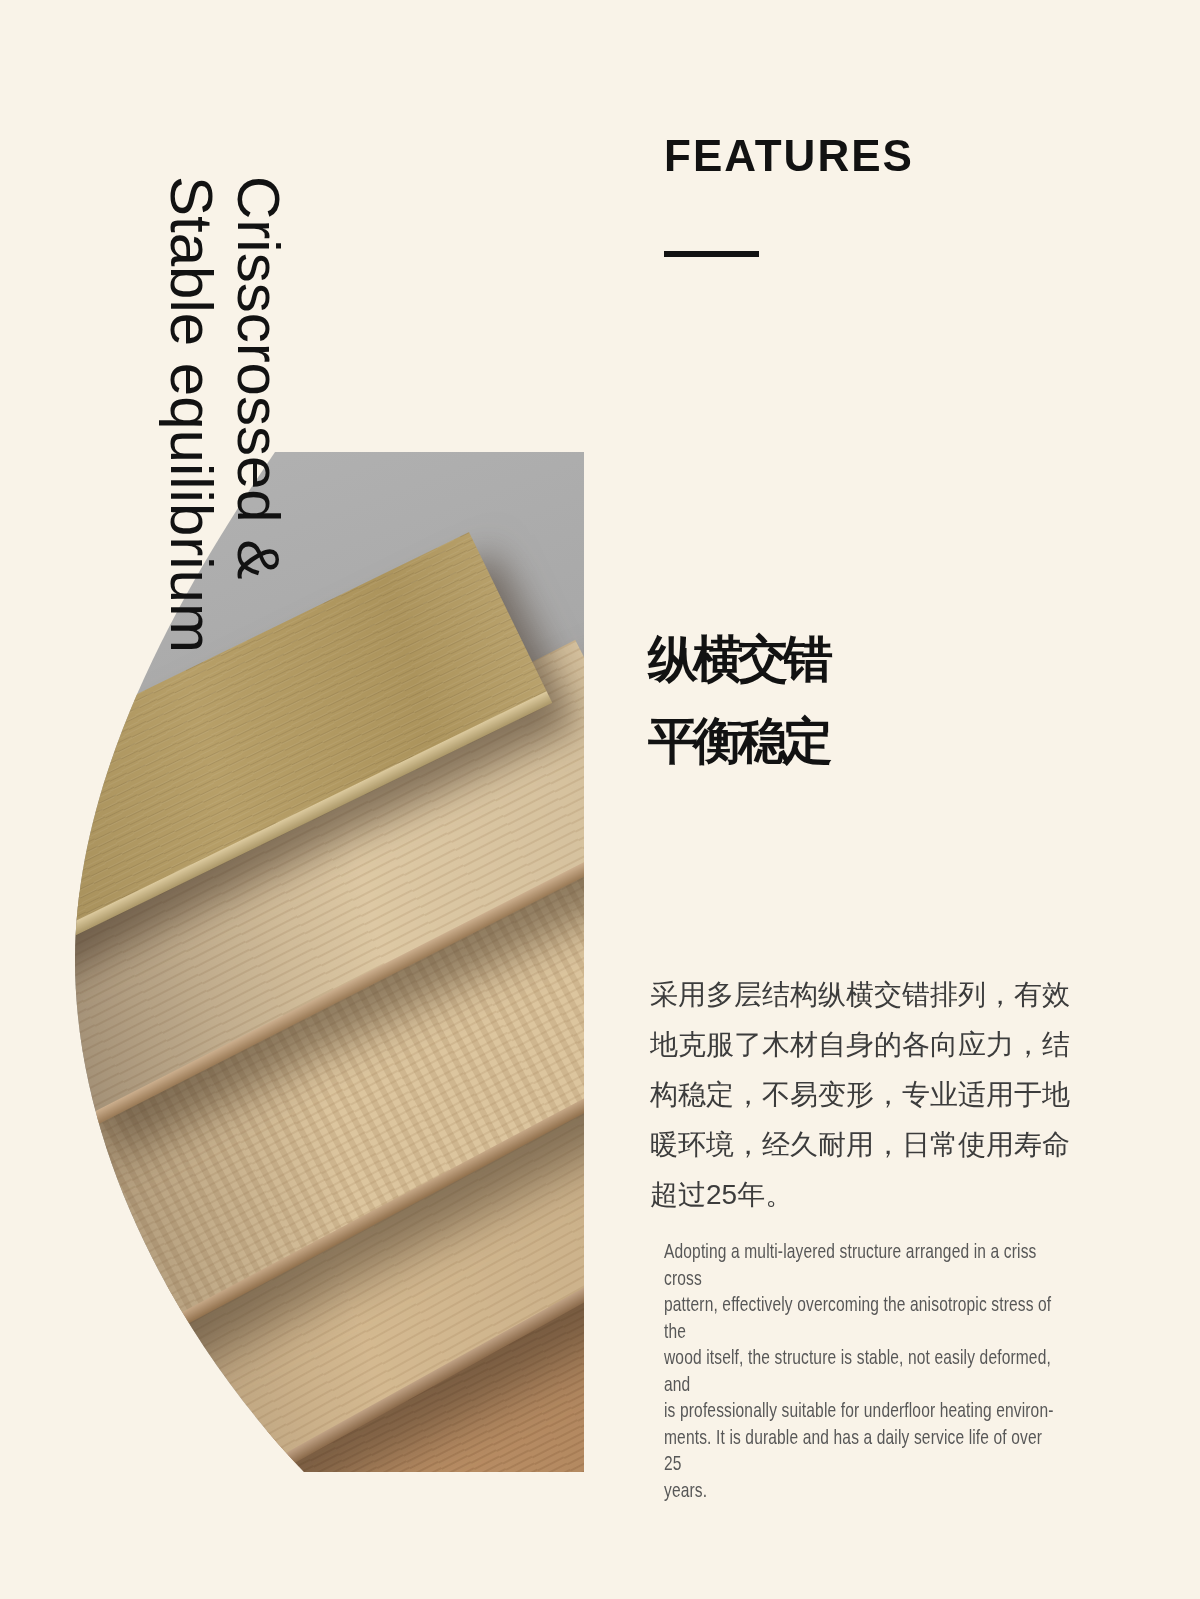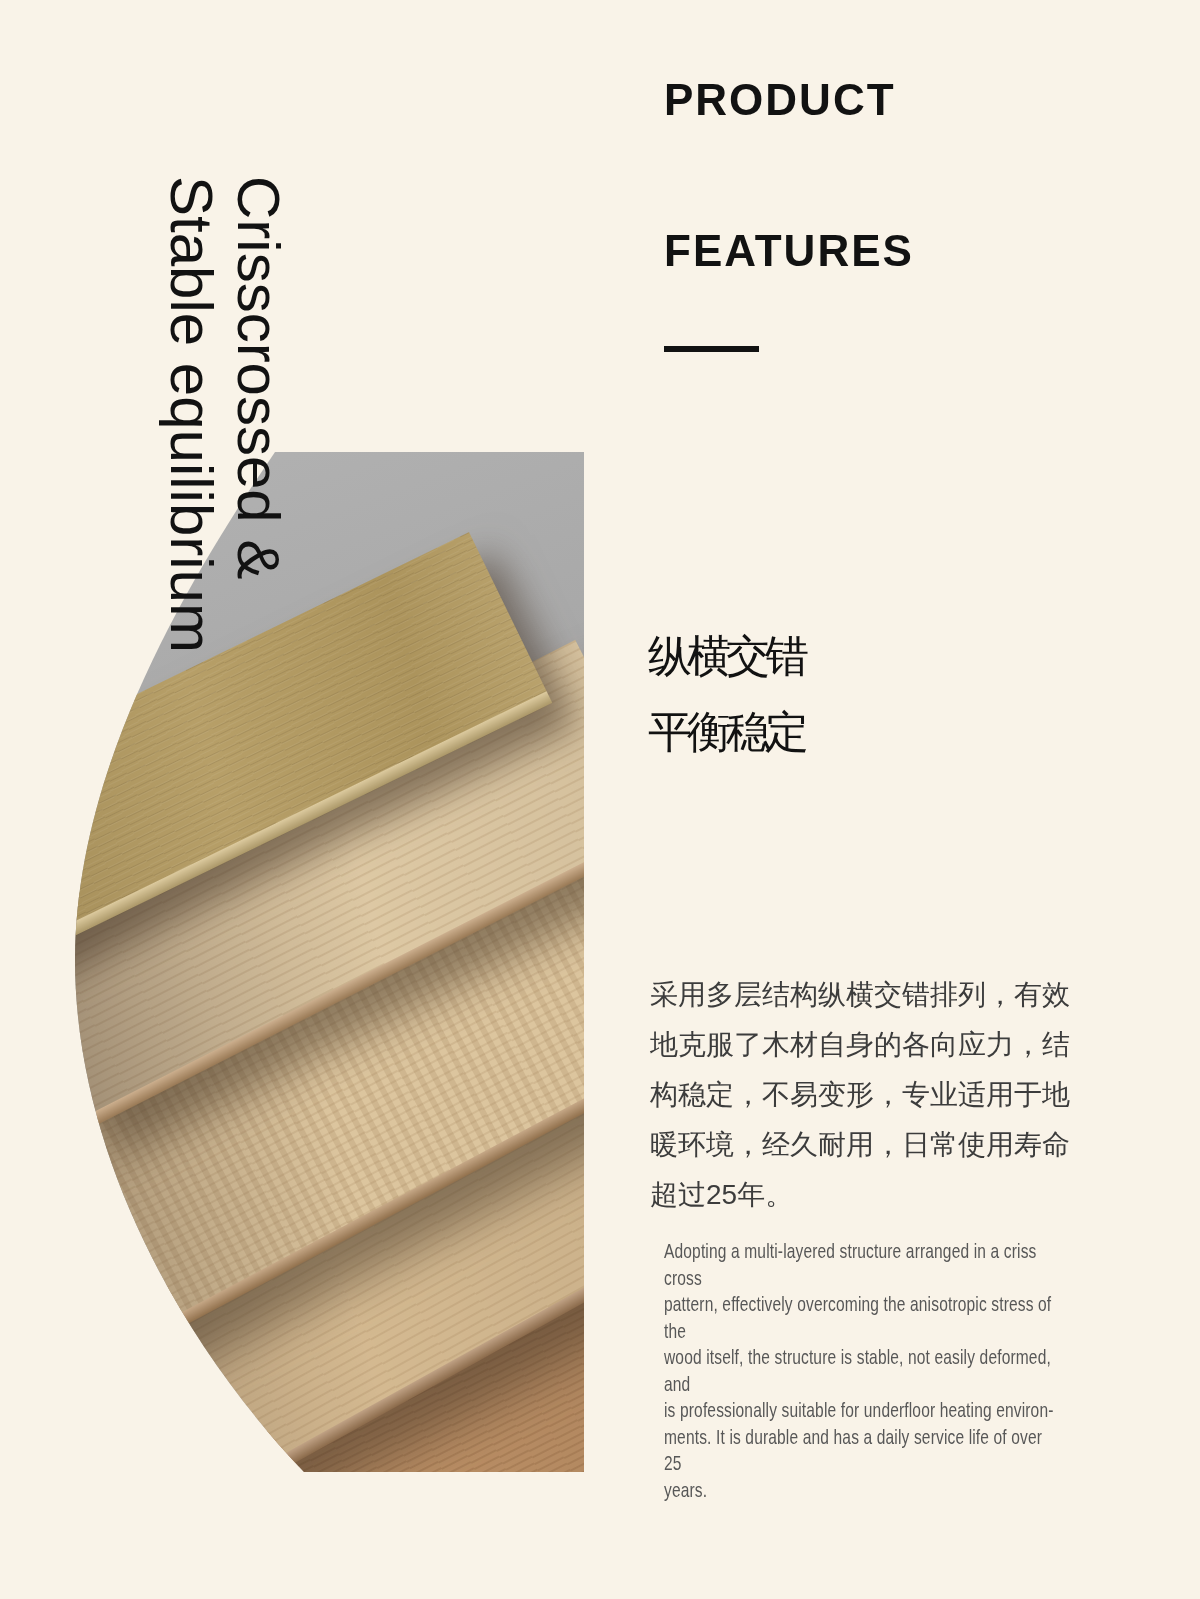--- a/index.html
+++ b/index.html
@@ -86,27 +86,27 @@
     writing-mode:vertical-rl; text-orientation:mixed;
     white-space:pre-line;
     font-size:60px; line-height:1.12; font-weight:400;
     color:var(--ink,#121212); letter-spacing:0px;
   }
 
   
   .header-en { position:absolute; left:664px; top:74px; z-index:5;
     color:var(--ink,#121212); font-weight:700; font-size:44px;
     letter-spacing:2px; line-height:1.16; }
-  .header-en .line2 { margin-top:100px; }
+  .header-en .line2 { margin-top:56px; }
   .title-underline { width:95px; height:6px; margin-top:70px;
     background:var(--ink,#121212); }
 
   
   .head-cn { position:absolute; left:648px; top:634px; z-index:5;
-    font-size:44px; font-weight:400; letter-spacing:-5px;
+    font-size:50px; font-weight:700; letter-spacing:-5px;
     line-height:1; color:var(--ink,#121212); }
   .head-cn .line2 { margin-top:32px;text-align:right; }
 
   
   .body-cn { position:absolute; left:650px; top:970px; z-index:5;
     width:520px; font-size:28px; line-height:50px;
     color:var(--body-cn,#3c3c3c); white-space:pre-line; letter-spacing:0; }
   .body-en { position:absolute; left:664px; top:1238px; z-index:5;
     font-size:21px; line-height:26.5px; color:var(--body-en,#575757);
     white-space:pre-line; letter-spacing:.2px;
@@ -147,21 +147,20 @@
     <div class="plank plank1">
       <div class="face"></div>
       <div class="edge"></div>
     </div>
   </div>
 
   <div class="vertical-tagline">Crisscrossed &amp;
 Stable equilibrium</div>
 
   <div class="header-en">
-    <div class="line1">PRODUCT</div>
     <div class="line2">FEATURES</div>
     <div class="title-underline"></div>
   </div>
 
   <div class="head-cn">
     <div class="line1">纵横交错</div>
     <div class="line2">平衡稳定</div>
   </div>
 
   <div class="body-cn">采用多层结构纵横交错排列，有效

